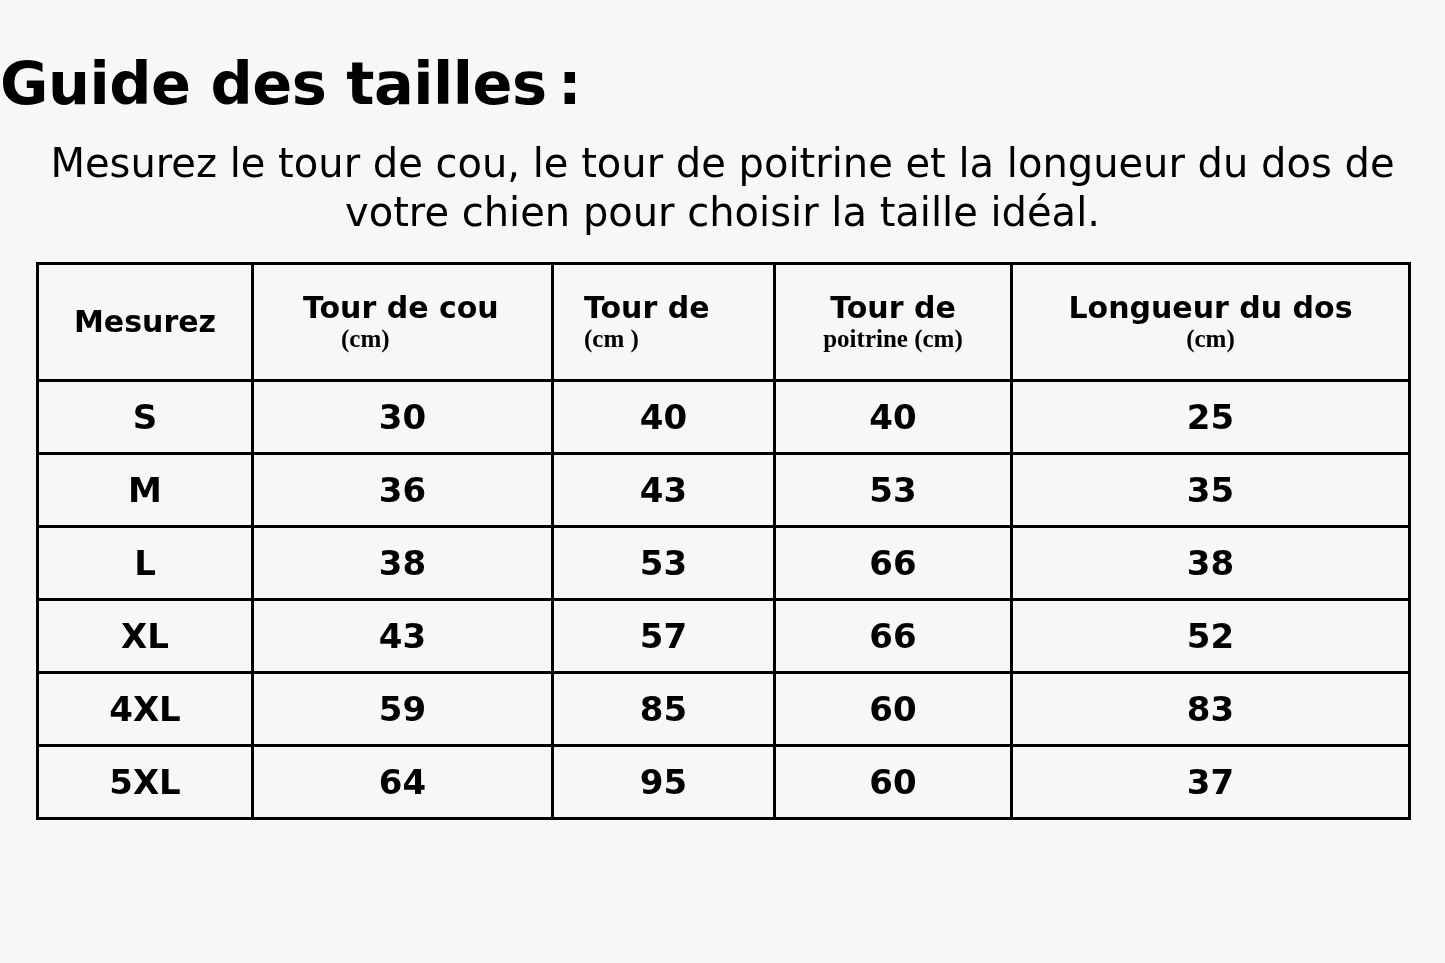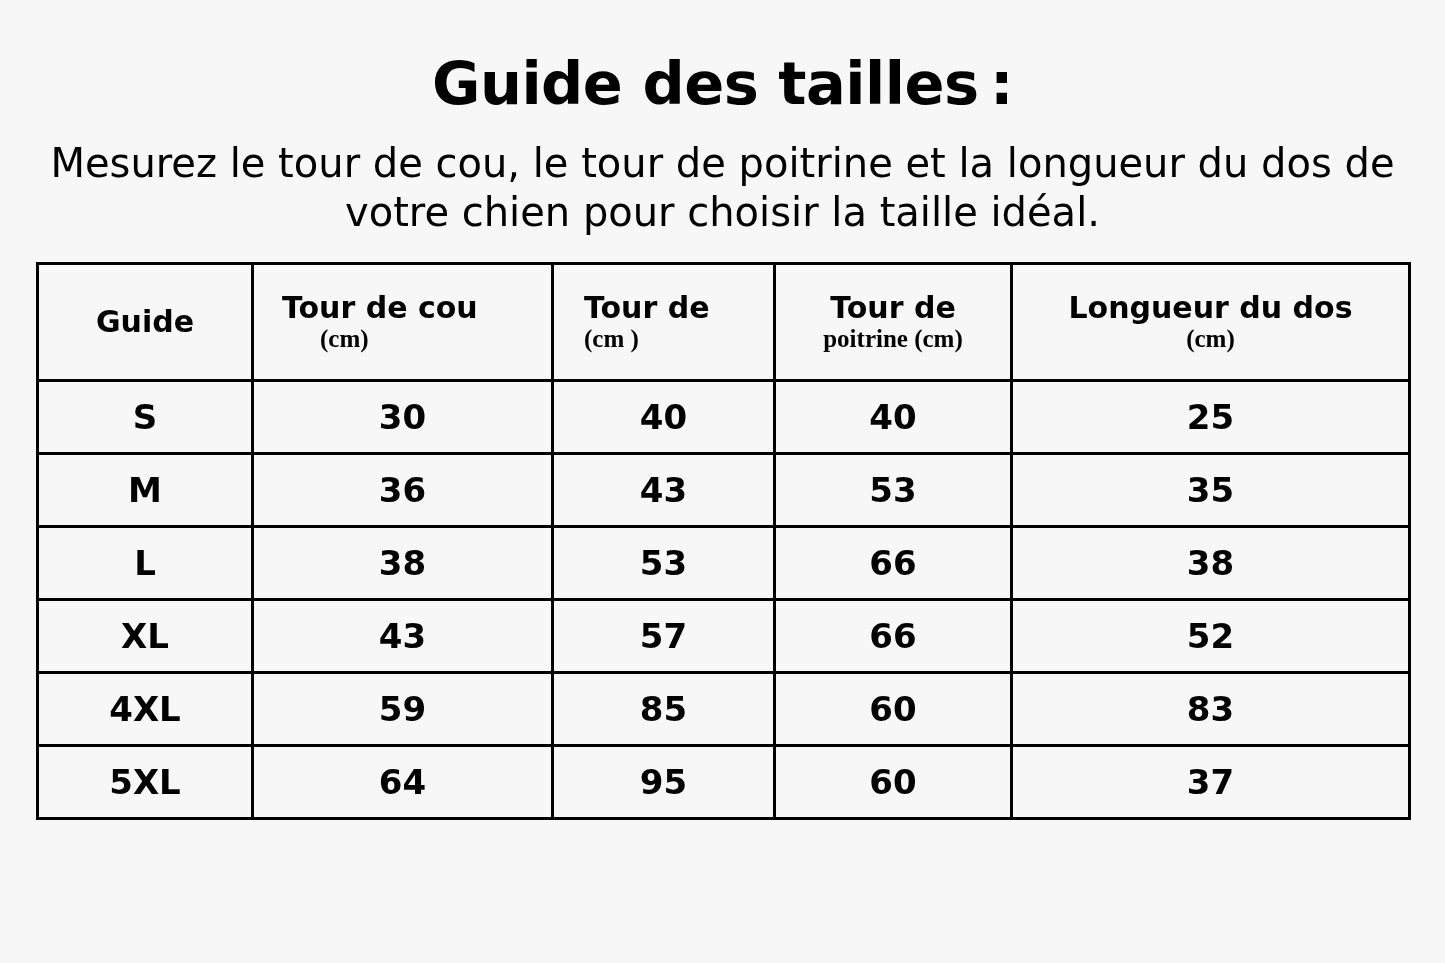--- a/index.html
+++ b/index.html
@@ -15,21 +15,21 @@
     overflow: hidden;
   }
   .page {
     position: relative;
     width: 1445px;
     height: 963px;
     box-sizing: border-box;
     padding: 0;
   }
   .title {
-    text-align: center;
+    text-align: left;
     font-size: 59px;
     font-weight: 700;
     letter-spacing: -0.5px;
     margin: 52px 0 0 0;
     line-height: 1.1;
   }
   .subtitle {
     text-align: center;
     font-size: 40px;
     font-weight: 400;
@@ -59,21 +59,21 @@
   }
   table.size-table thead th .unit {
     display: block;
     font-size: 25px;
     font-weight: 700;
     line-height: 1.1;
     font-family: Liberation Serif, serif;
   }
   table.size-table thead th.head-col2 {
     text-align: left;
-    padding-left: 28px;
+    padding-left: 49px;
   }
   table.size-table thead th.head-col2 .unit {
     text-align: left;
     padding-left: 38px;
   }
   table.size-table thead th.head-col3 {
     text-align: left;
     padding-left: 30px;
   }
   table.size-table tbody td {
@@ -105,21 +105,21 @@
       <colgroup>
         <col class="c1">
           <col class="c2">
           <col class="c3">
           <col class="c4">
           <col class="c5">
       </colgroup>
       <thead>
         <tr>
           <th class="head-col1">
-            <span>Guide</span>
+            <span>Mesurez</span>
           </th>
           <th class="head-col2">
             <span>Tour de cou</span>
             <span class="unit">(cm)</span>
           </th>
           <th class="head-col3">
             <span>Tour de</span>
             <span class="unit">(cm )</span>
           </th>
           <th>

